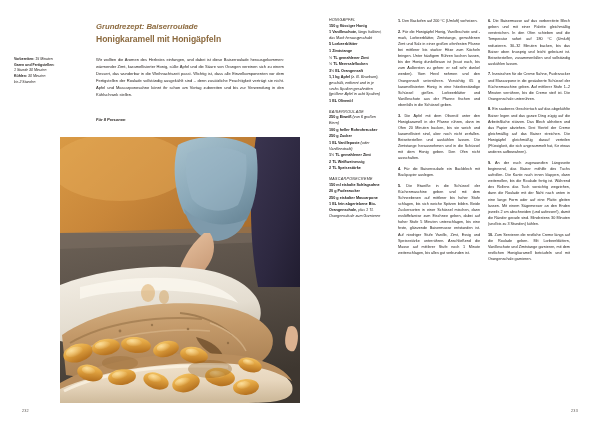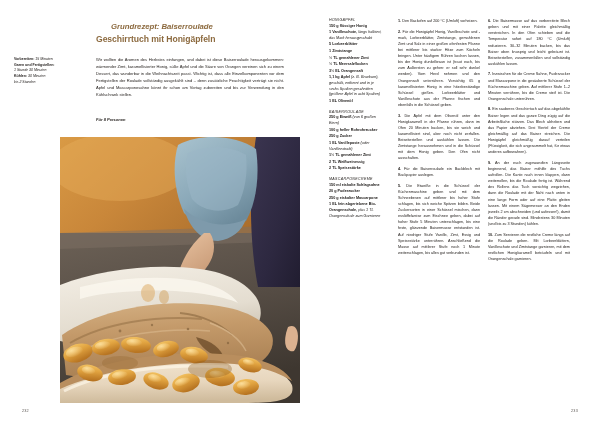--- a/index.html
+++ b/index.html
@@ -34,21 +34,21 @@
   }
   #timing .t-row { white-space: nowrap; }
   #timing .lbl { font-weight: 700; }
   #timing .val { font-style: italic; font-weight: 400; }
   #timing .lbl-only { font-weight: 700; }
   #timing .val-only { font-style: italic; }
 
   
   #recipe-kicker {
     position: absolute;
-    left: 111px; top: 22px;
+    left: 96px; top: 22px;
     font-size: 7.8px;
     font-weight: 700;
     font-style: italic;
     color: #8c6a3f;
     letter-spacing: -0.05px;
   }
   #recipe-title {
     position: absolute;
     left: 96px; top: 34px;
     font-size: 8.6px;
@@ -173,21 +173,21 @@
       <div class="t-row">
         <span class="lbl">Kühlen:</span>
         <span class="val">30 Minuten</span>
       </div>
       <div class="t-row">
         <span class="val-only">bis 2 Stunden</span>
       </div>
     </div>
 
     <div id="recipe-kicker">Grundrezept: Baiserroulade</div>
-    <div id="recipe-title">Geschirrtuch mit Honigäpfeln</div>
+    <div id="recipe-title">Honigkaramell mit Honigäpfeln</div>
     <div id="intro">Wir wollten die Aromen des Herbstes einfangen, und dabei ist diese Baiserroulade herausgekommen: wärmender Zimt, karamellisierter Honig, süße Äpfel und die Säure von Orangen vereinen sich zu einem Dessert, das wunderbar in die Weihnachtszeit passt. Wichtig ist, dass alle Einzelkomponenten vor dem Fertigstellen der Roulade vollständig ausgekühlt sind – denn zusätzliche Feuchtigkeit verträgt sie nicht. Äpfel und Mascarponesahne könnt ihr schon am Vortag zubereiten und bis zur Verwendung in den Kühlschrank stellen.</div>
     <div id="serves">Für 8 Personen</div>
 
     <div id="photo">
       <svg viewBox="0 0 240 266" preserveAspectRatio="xMidYMid slice" aria-hidden="true">
         <defs>
           <linearGradient id="wallG" x1="0" y1="0" x2="1" y2="0.5">
             <stop offset="0%" stop-color="#d99a45"></stop>
             <stop offset="45%" stop-color="#c9873a"></stop>
             <stop offset="100%" stop-color="#a96d2c"></stop>

